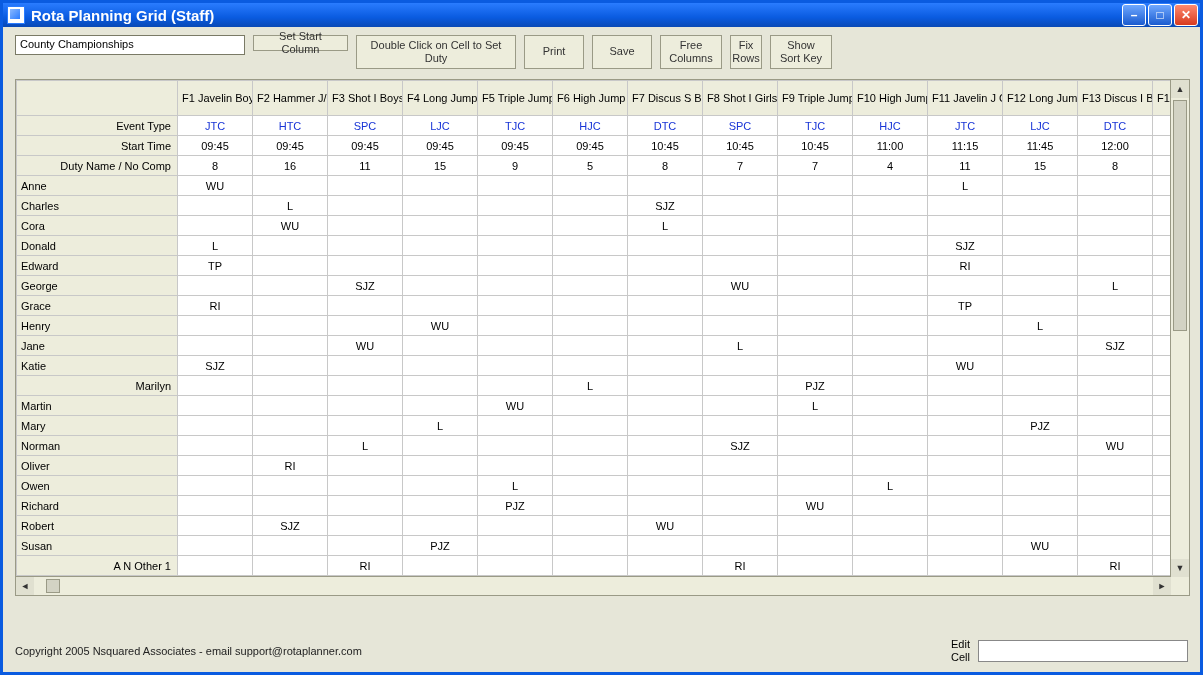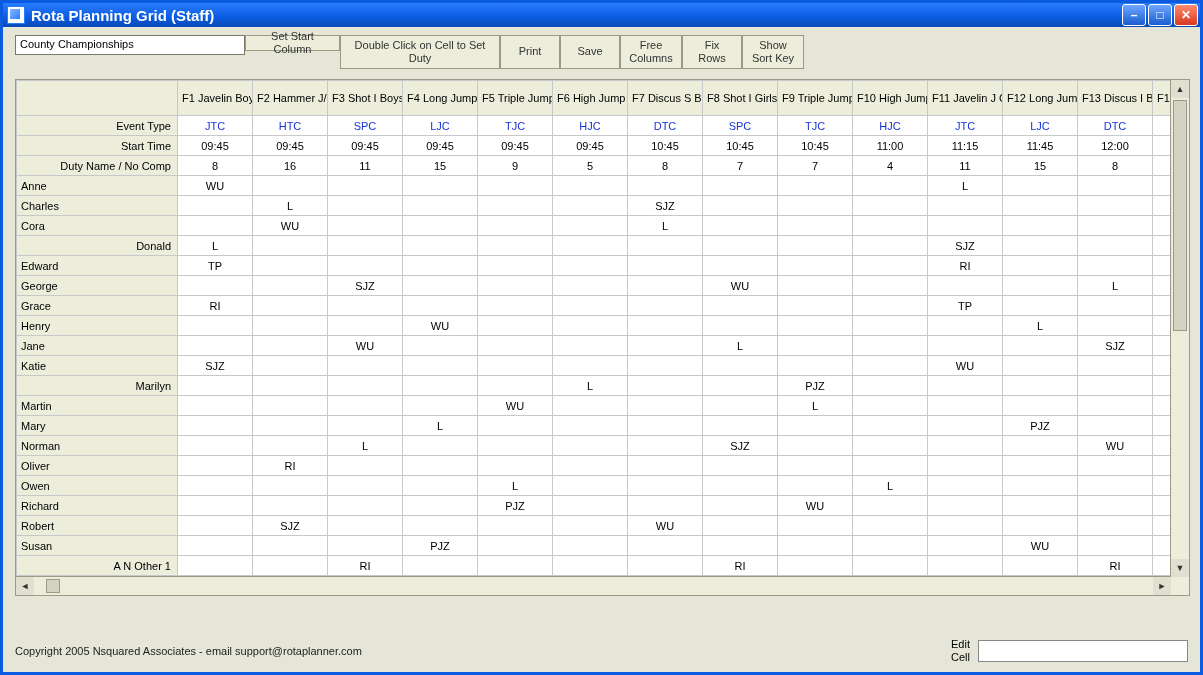--- a/index.html
+++ b/index.html
@@ -5,21 +5,21 @@
   html,body{margin:0;padding:0;font-family:"Tahoma","Segoe UI",sans-serif;font-size:11px;background:#fff;}
   .window{position:relative;width:1203px;height:675px;border:3px solid #0A5BE0;box-sizing:border-box;background:#E6E6D8;}
   .titlebar{height:24px;background:linear-gradient(to bottom,#2a7cff 0%,#0a5be0 60%,#0949b5 100%);display:flex;align-items:center;color:#fff;font-weight:bold;font-size:15px;padding-left:4px;}
   .titlebar .app-icon{width:16px;height:16px;background:#fff;border:1px solid #2a7cff;margin-right:6px;position:relative;}
   .titlebar .app-icon::after{content:"";position:absolute;left:2px;top:2px;width:10px;height:10px;background:linear-gradient(135deg,#8ab9ff,#2a7cff);}
   .title-text{flex:1;}
   .win-btns{display:flex;gap:2px;margin-right:2px;}
   .win-btn{width:22px;height:20px;border:1px solid #fff;border-radius:3px;display:flex;align-items:center;justify-content:center;font-size:12px;font-weight:bold;color:#fff;}
   .win-min,.win-max{background:linear-gradient(to bottom,#6fa8ff,#1a5bcf);}
   .win-close{background:linear-gradient(to bottom,#ff8a70,#d73a1f);}
-  .toolbar{display:flex;align-items:flex-start;padding:8px 12px 6px;}
+  .toolbar{display:flex;align-items:flex-start;gap:8px;padding:8px 12px 6px;}
   .dropdown{width:230px;height:20px;border:1px solid #7a7a66;background:#fff;padding:2px 4px;box-sizing:border-box;}
   .tb-btn{background:#EDEDDC;border:1px solid #9a9a86;color:#333;font-family:inherit;font-size:11px;padding:4px 8px;height:34px;box-sizing:border-box;display:flex;align-items:center;justify-content:center;text-align:center;line-height:1.2;}
   .tb-btn.slim{height:16px;padding:2px 10px;}
   .tb-btn.wide{width:160px;}
   .tb-btn.small{width:60px;}
   .grid-wrap{position:absolute;left:12px;right:10px;top:76px;bottom:76px;border:1px solid #9a9a86;background:#fff;display:flex;flex-direction:column;overflow:hidden;}
   .grid-scroll{flex:1;overflow:hidden;}
   table{border-collapse:collapse;table-layout:fixed;width:100%;}
   th,td{border:1px solid #C8C8C8;height:19px;padding:0 4px;white-space:nowrap;overflow:hidden;}
   th{background:#EDEDDC;font-weight:normal;}
@@ -57,21 +57,21 @@
     </div>
   </div>
 
   <div class="toolbar">
     <div class="dropdown">County Championships</div>
     <button class="tb-btn slim" style="width:95px">Set Start Column</button>
     <button class="tb-btn wide">Double Click on Cell to Set Duty</button>
     <button class="tb-btn small">Print</button>
     <button class="tb-btn small">Save</button>
     <button class="tb-btn" style="width:62px">Free Columns</button>
-    <button class="tb-btn" style="width:60px">Fix Rows</button>
+    <button class="tb-btn" style="width:32px">Fix Rows</button>
     <button class="tb-btn" style="width:62px">Show Sort Key</button>
   </div>
 
   <div class="grid-wrap">
     <div class="grid-scroll">
       <table id="grid">
         <thead>
           <tr id="head-events">
               <th class="col-name"></th>
               <th class="col-event" style="height: 34px; line-height: 1.15;">F1 Javelin Boys</th>
@@ -187,21 +187,21 @@
               <td class="col-event">L</td>
               <td class="col-event"></td>
               <td class="col-event"></td>
               <td class="col-event"></td>
               <td class="col-event"></td>
               <td class="col-event"></td>
               <td class="col-event"></td>
               <td class="col-event"></td>
             </tr>
             <tr>
-              <th class="col-name" style="text-align: right;">Donald</th>
+              <th class="col-name" style="text-align: left;">Donald</th>
               <td class="col-event">L</td>
               <td class="col-event"></td>
               <td class="col-event"></td>
               <td class="col-event"></td>
               <td class="col-event"></td>
               <td class="col-event"></td>
               <td class="col-event"></td>
               <td class="col-event"></td>
               <td class="col-event"></td>
               <td class="col-event"></td>

